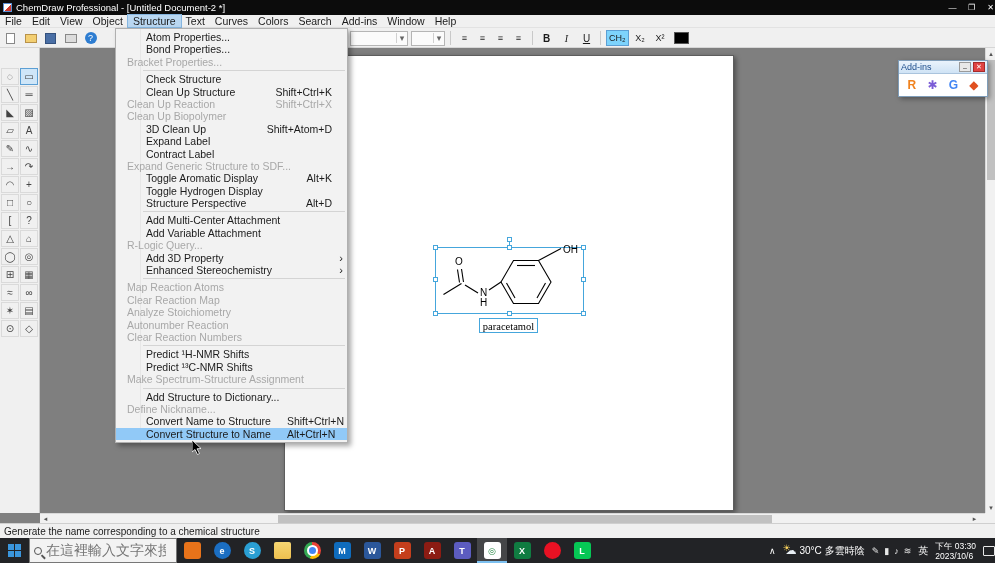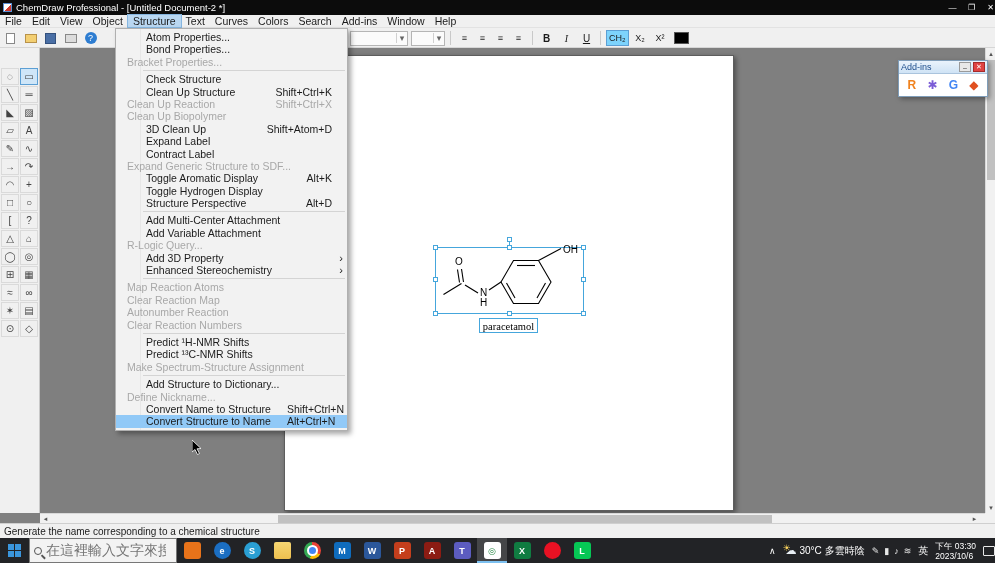--- a/index.html
+++ b/index.html
@@ -562,20 +562,25 @@
         <span class="mi-shortcut"></span>
         <span class="mi-arrow"></span>
       </div>
 
       <div class="menu-item disabled">
         <span class="mi-label">Clear Reaction Map</span>
         <span class="mi-shortcut"></span>
         <span class="mi-arrow"></span>
       </div>
 
+      <div class="menu-item disabled">
+        <span class="mi-label">Analyze Stoichiometry</span>
+        <span class="mi-shortcut"></span>
+        <span class="mi-arrow"></span>
+      </div>
 
       <div class="menu-item disabled">
         <span class="mi-label">Autonumber Reaction</span>
         <span class="mi-shortcut"></span>
         <span class="mi-arrow"></span>
       </div>
 
       <div class="menu-item disabled">
         <span class="mi-label">Clear Reaction Numbers</span>
         <span class="mi-shortcut"></span>

